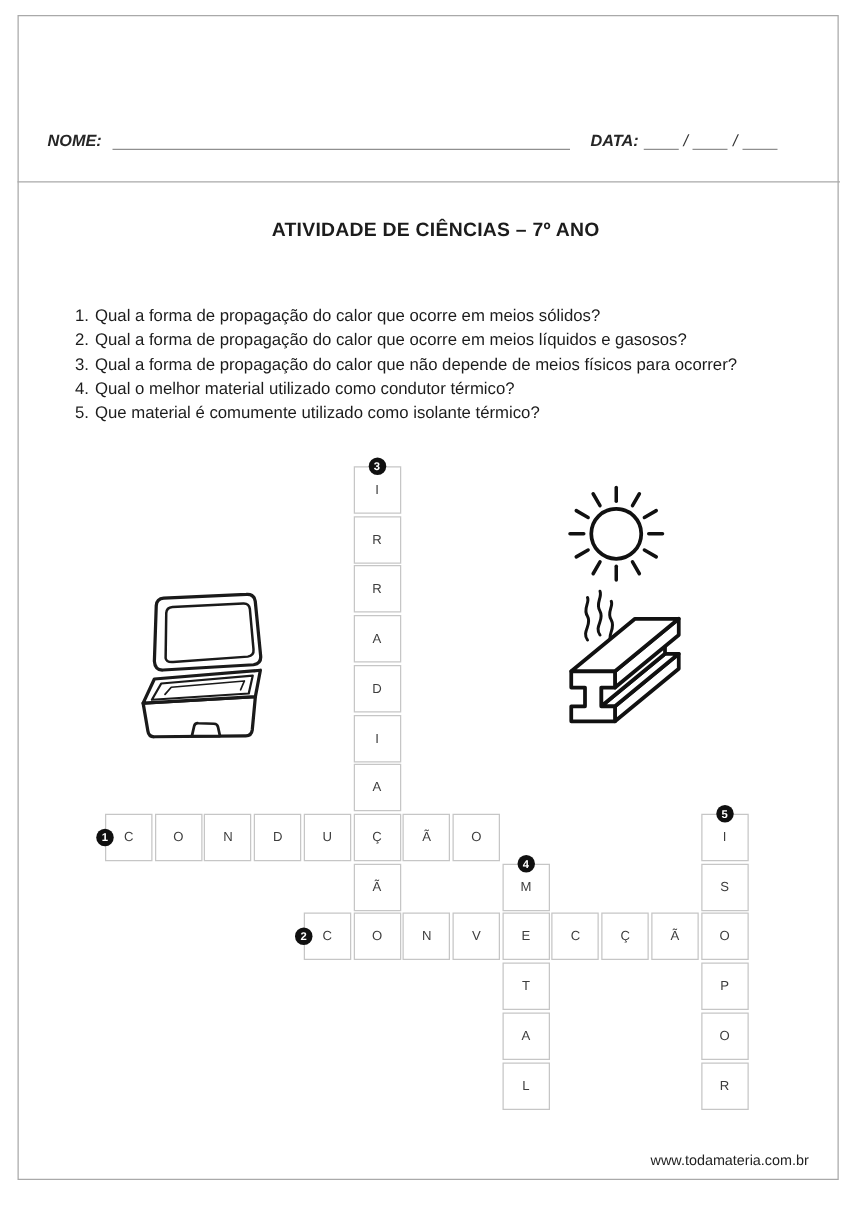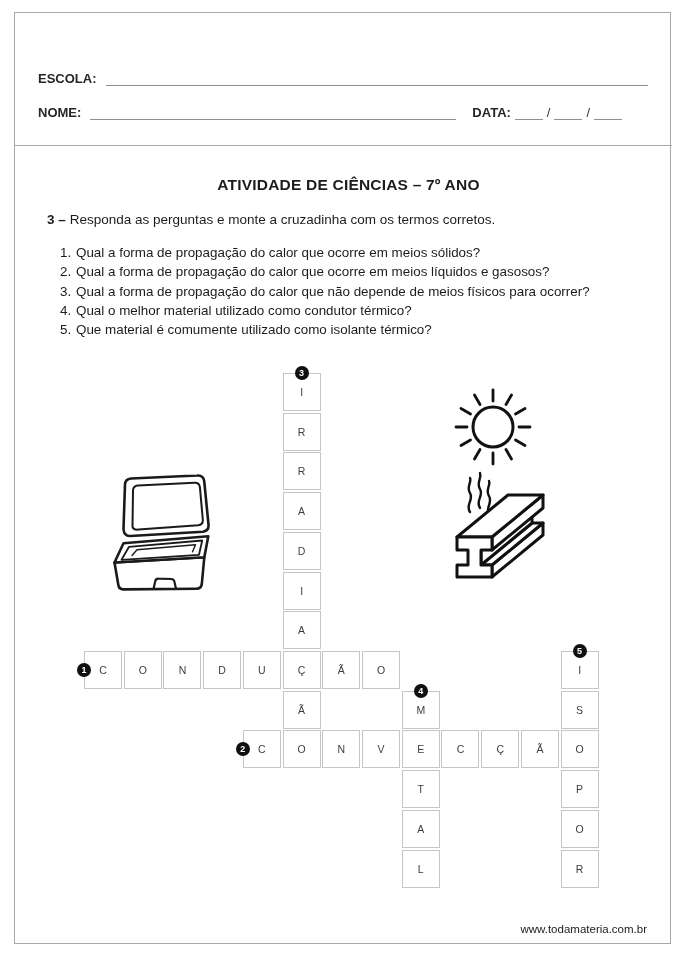--- a/index.html
+++ b/index.html
@@ -5,21 +5,21 @@
   html,body{margin:0;padding:0;background:#ffffff;}
   .page{position:relative;width:685px;height:967px;background:#ffffff;overflow:hidden;
         font-family:"Liberation Sans",sans-serif;color:#1c1c1c;}
   .frame{position:absolute;left:14px;top:12px;width:657px;height:932px;
          border:1px solid #a9a9a9;background:#fff;box-sizing:border-box;}
   .header-divider{position:absolute;left:14px;top:145px;width:658px;height:1px;background:#a9a9a9;}
   .logo{position:absolute;left:38px;top:27px;font-size:26px;font-weight:bold;
         letter-spacing:-0.8px;color:#111;}
   .field-row{position:absolute;display:flex;align-items:flex-end;font-size:13px;font-weight:bold;color:#262626;}
   .school-row{left:38px;top:68px;width:610px;}
-  .name-row{left:38px;top:102px;width:617px;}
+  .name-row{left:38px;top:102px;width:617px;font-style:italic;}
   .write-line{border-bottom:1.6px solid #8f8f8f;height:17px;}
   .school-line{flex:1;margin-left:9px;}
   .name-line{flex:1;margin-left:9px;margin-right:16px;max-width:366px;}
   .date-label{margin-left:0px;}
   .date-seg{width:28px;border-bottom:1.6px solid #8f8f8f;height:17px;margin:0 4px;}
   .date-slash{font-weight:normal;color:#333;}
   .title{position:absolute;left:6px;top:176px;width:100%;text-align:center;
          font-size:15.5px;font-weight:bold;letter-spacing:0.2px;}
   .exercise{position:absolute;left:47px;top:212px;font-size:13.5px;}
   .exercise b{margin-right:4px;}
@@ -36,41 +36,34 @@
   .footer-url{position:absolute;right:38px;top:923px;font-size:11.5px;font-weight:normal;color:#222;}
 </style>
 </head>
 <body>
 
 <div class="page">
   <div class="frame"></div>
   <div class="header-divider"></div>
 
 
-  <div class="field-row school-row">
-    <span>ESCOLA:</span>
-    <span class="write-line school-line"></span>
-  </div>
 
   <div class="field-row name-row">
     <span>NOME:</span>
     <span class="write-line name-line"></span>
     <span class="date-label">DATA:</span>
     <span class="date-seg"></span>
     <span class="date-slash">/</span>
     <span class="date-seg"></span>
     <span class="date-slash">/</span>
     <span class="date-seg"></span>
   </div>
 
   <div class="title">ATIVIDADE DE CIÊNCIAS – 7º ANO</div>
 
-  <div class="exercise">
-    <b>3 –</b><span>Responda as perguntas e monte a cruzadinha com os termos corretos.</span>
-  </div>
 
   <div class="questions">
     <div class="q-item">
       <span class="q-num">1.</span>
       <span class="q-text">Qual a forma de propagação do calor que ocorre em meios sólidos?</span>
     </div>
     <div class="q-item">
       <span class="q-num">2.</span>
       <span class="q-text">Qual a forma de propagação do calor que ocorre em meios líquidos e gasosos?</span>
     </div>

